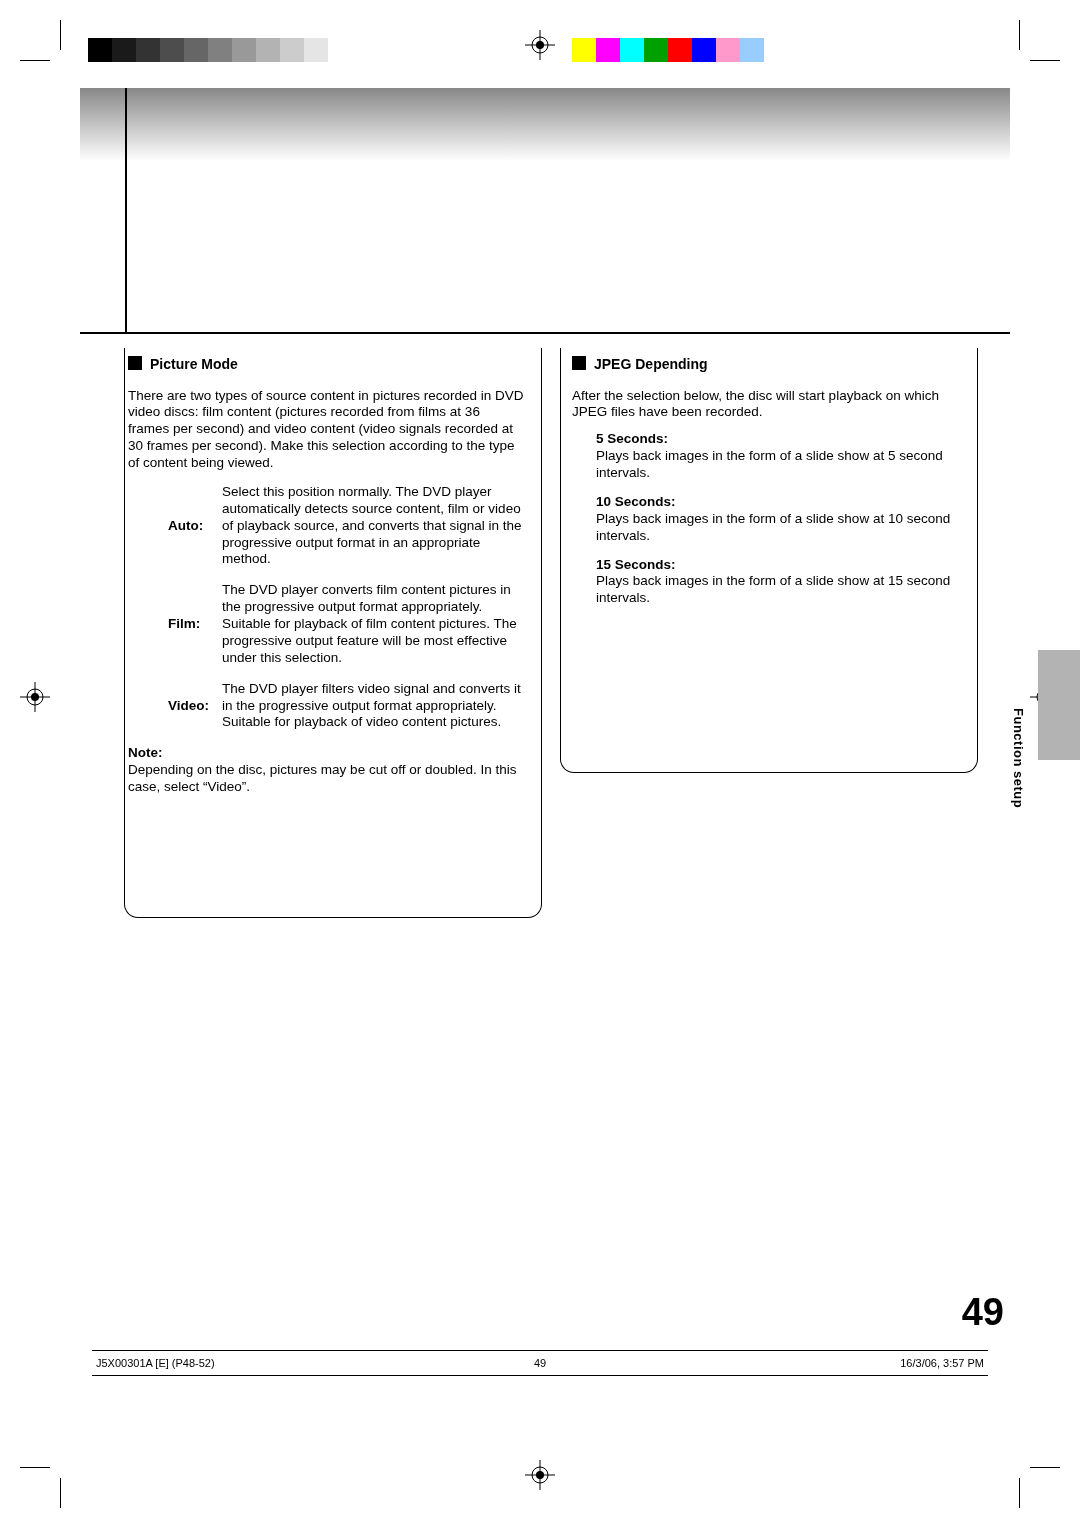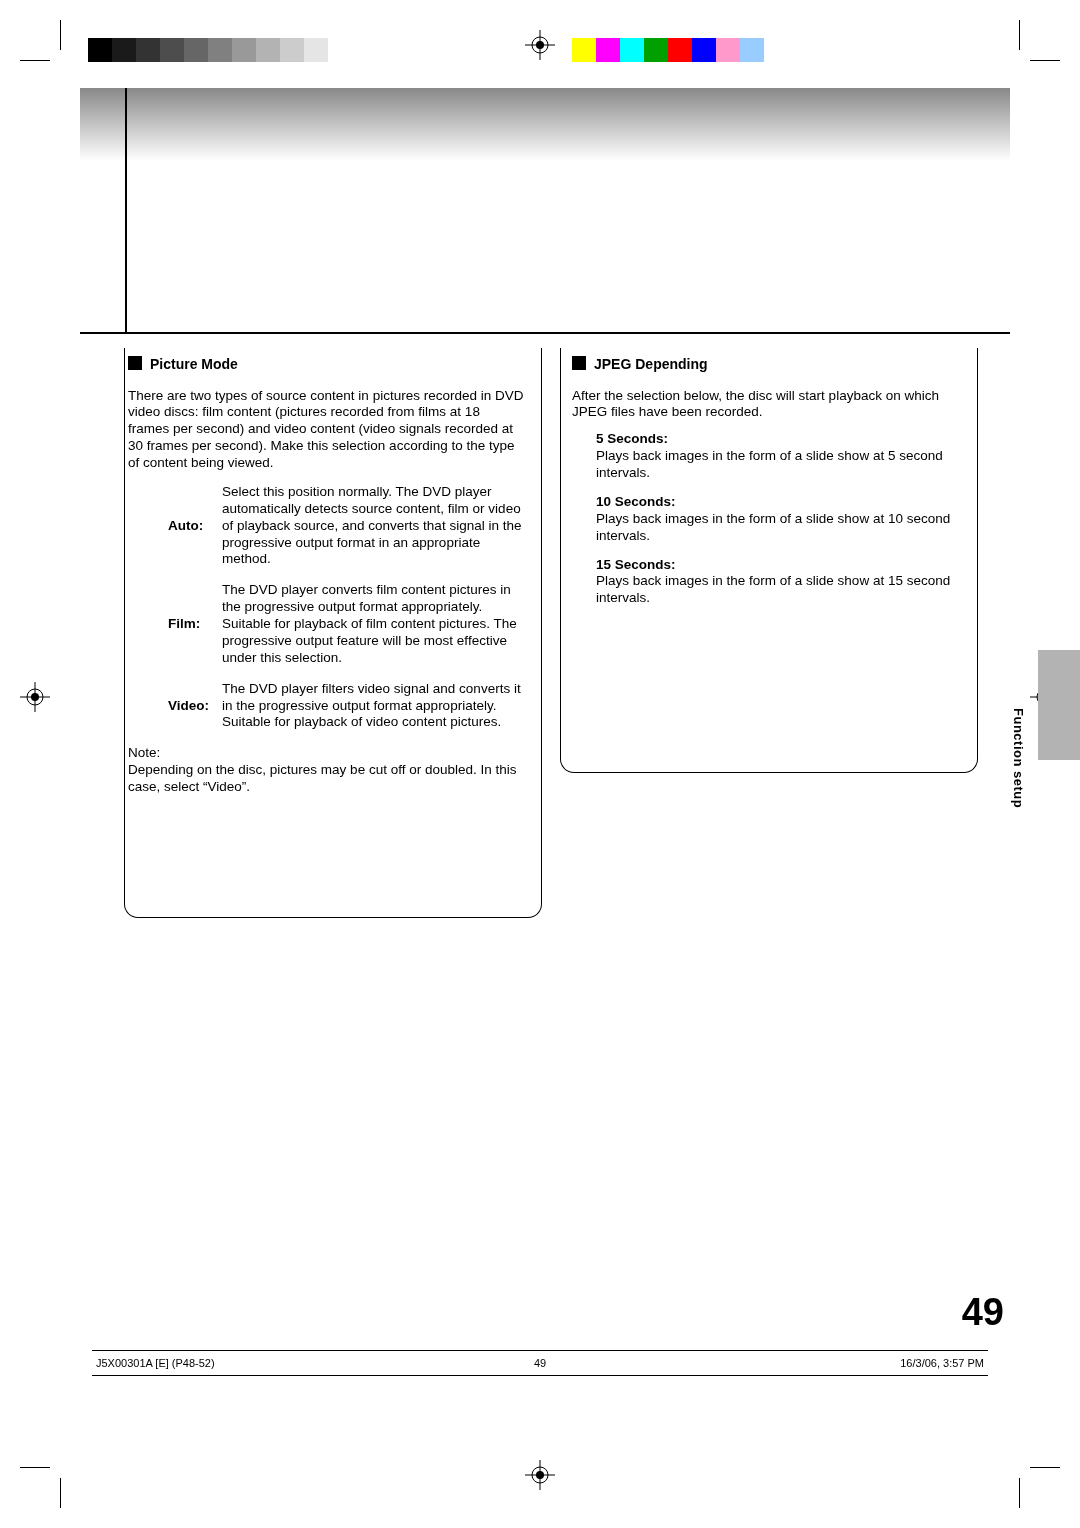--- a/index.html
+++ b/index.html
@@ -158,21 +158,21 @@
     background:#000;
     display:inline-block;
   }
   p { margin:0 0 10px 0; }
 
   .defs { margin: 12px 0 0 40px; }
   .def-row { display:flex; gap:10px; margin-bottom:14px;align-items:center; }
   .def-term { font-weight:bold; width:44px; flex:0 0 44px; text-align:left; }
   .def-body { flex:1; }
 
-  .note-label { font-weight:normal; margin-top:8px; display:block; }
+  .note-label { font-weight:bold; margin-top:8px; display:block; }
 
   .sub-defs { margin: 10px 0 0 24px; }
   .sub-item { margin-bottom:12px; }
   .sub-item .label { font-weight:bold; display:block; }
 
   
   .side-label {
     position:absolute;
     right:54px;
     top:708px;
@@ -304,21 +304,21 @@
 
   <div class="open-frame-left"></div>
   <div class="open-frame-right"></div>
 
   <div class="cols">
 
     <div class="col">
       <h3 class="sect">
         <span>Picture Mode</span>
       </h3>
-      <p>There are two types of source content in pictures recorded in DVD video discs: film content (pictures recorded from films at 18 frames per second) and video content (video signals recorded at 30 frames per second). Make this selection according to the type of content being viewed.</p>
+      <p>There are two types of source content in pictures recorded in DVD video discs: film content (pictures recorded from films at 36 frames per second) and video content (video signals recorded at 30 frames per second). Make this selection according to the type of content being viewed.</p>
 
       <div class="defs">
         <div class="def-row">
           <div class="def-term">Auto:</div>
           <div class="def-body">Select this position normally.
 The DVD player automatically detects source content, film or video of playback source, and converts that signal in the progressive output format in an appropriate method.</div>
         </div>
         <div class="def-row">
           <div class="def-term">Film:</div>
           <div class="def-body">The DVD player converts film content pictures in the progressive output format appropriately. Suitable for playback of film content pictures. The progressive output feature will be most effective under this selection.</div>

